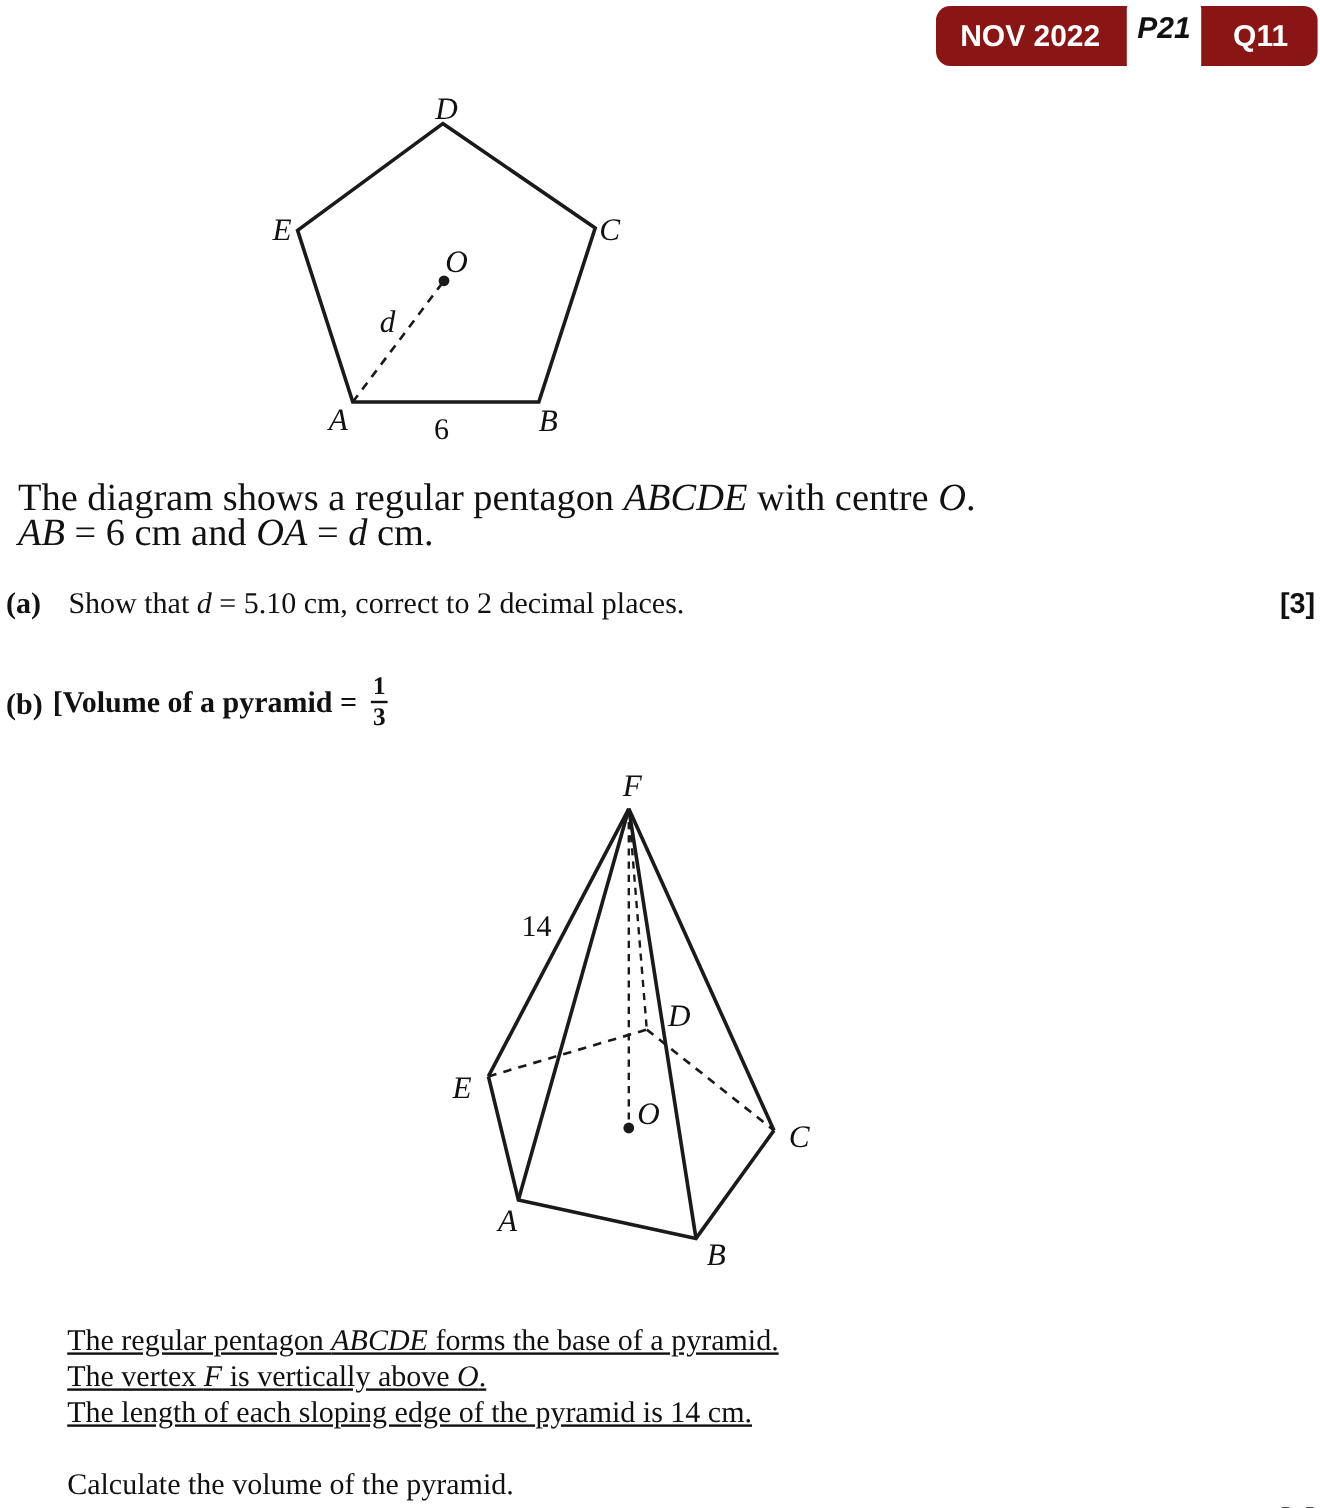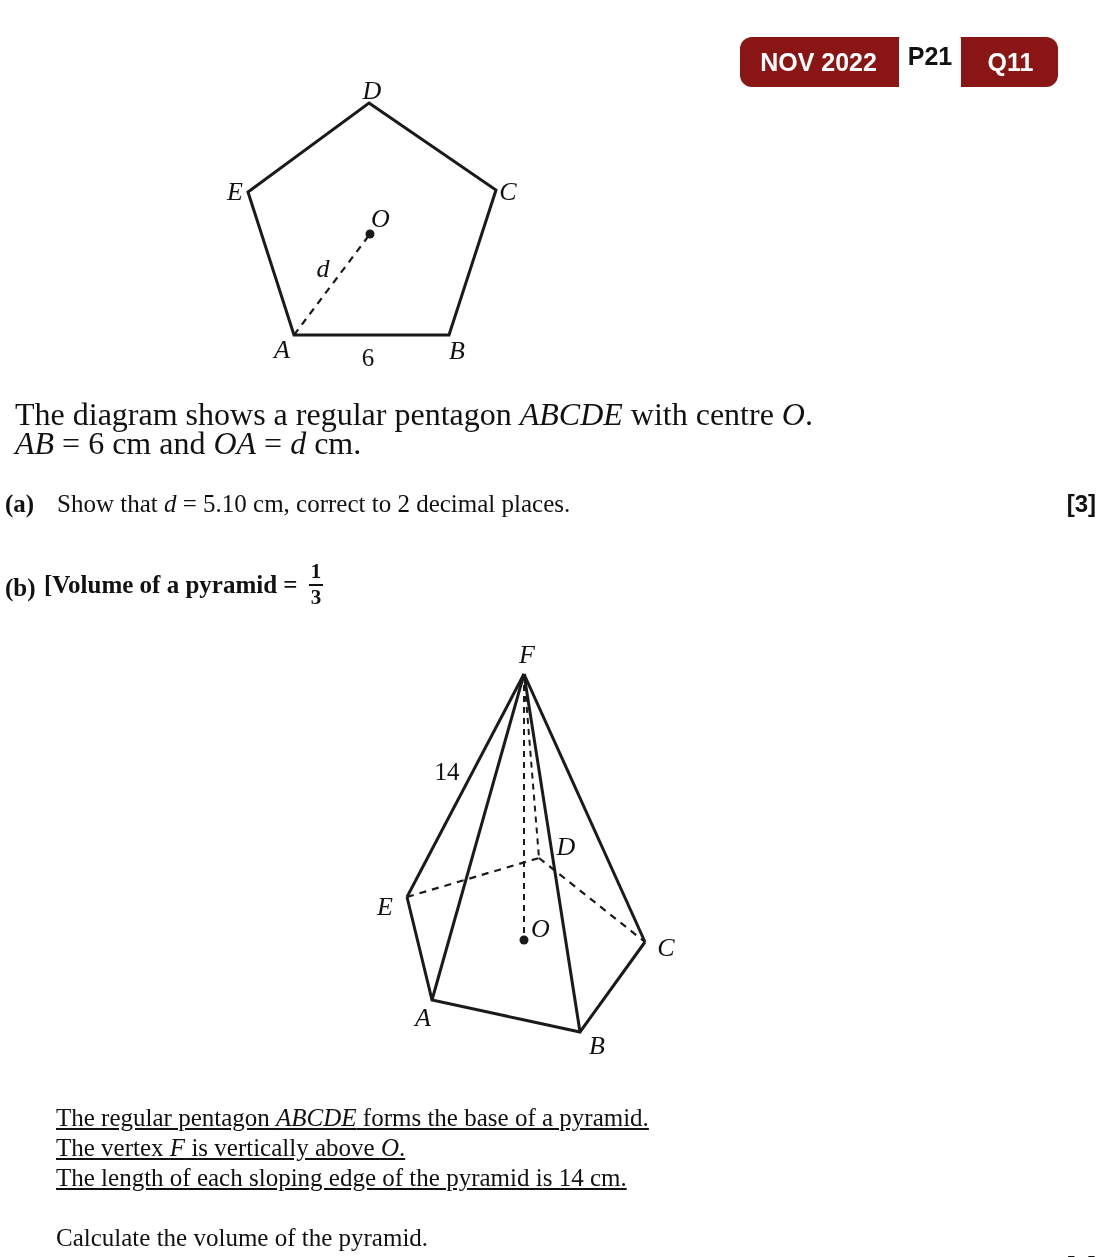--- a/index.html
+++ b/index.html
@@ -4,30 +4,29 @@
 <style>
   html,body{margin:0;padding:0;}
   body{
     width:1100px;height:1257px;background:#ffffff;position:relative;
     font-family:"Liberation Serif", serif;color:#111;overflow:hidden;
   }
   .page{position:absolute;inset:0;}
 
   
   .badge{
-    position:absolute;left:740px;top:5px;width:318px;height:50px;
+    position:absolute;left:780px;top:5px;width:318px;height:50px;
     background:#8a1515;border-radius:12px;display:flex;align-items:center;
     font-family:"Liberation Sans", sans-serif;font-weight:bold;font-size:25px;color:#fff;
     box-sizing:border-box;
-    margin-top:32px;
   }
   .badge .session{width:157px;text-align:center;}
   .badge .paper{
     width:62px;height:57px;line-height:44px;background:#ffffff;color:#111;
-    border-radius:5px;text-align:center;margin:0 2px;
+    border-radius:5px;text-align:center;margin:0 2px;font-style:italic;
   }
   .badge .question{flex:1;text-align:center;}
 
   
   .nts{position:absolute;left:730px;top:111px;font-size:26px;line-height:32px;}
 
   
   .fig{position:absolute;}
   .fig-pentagon{left:200px;top:70px;}
   .fig-pyramid{left:360px;top:630px;}

